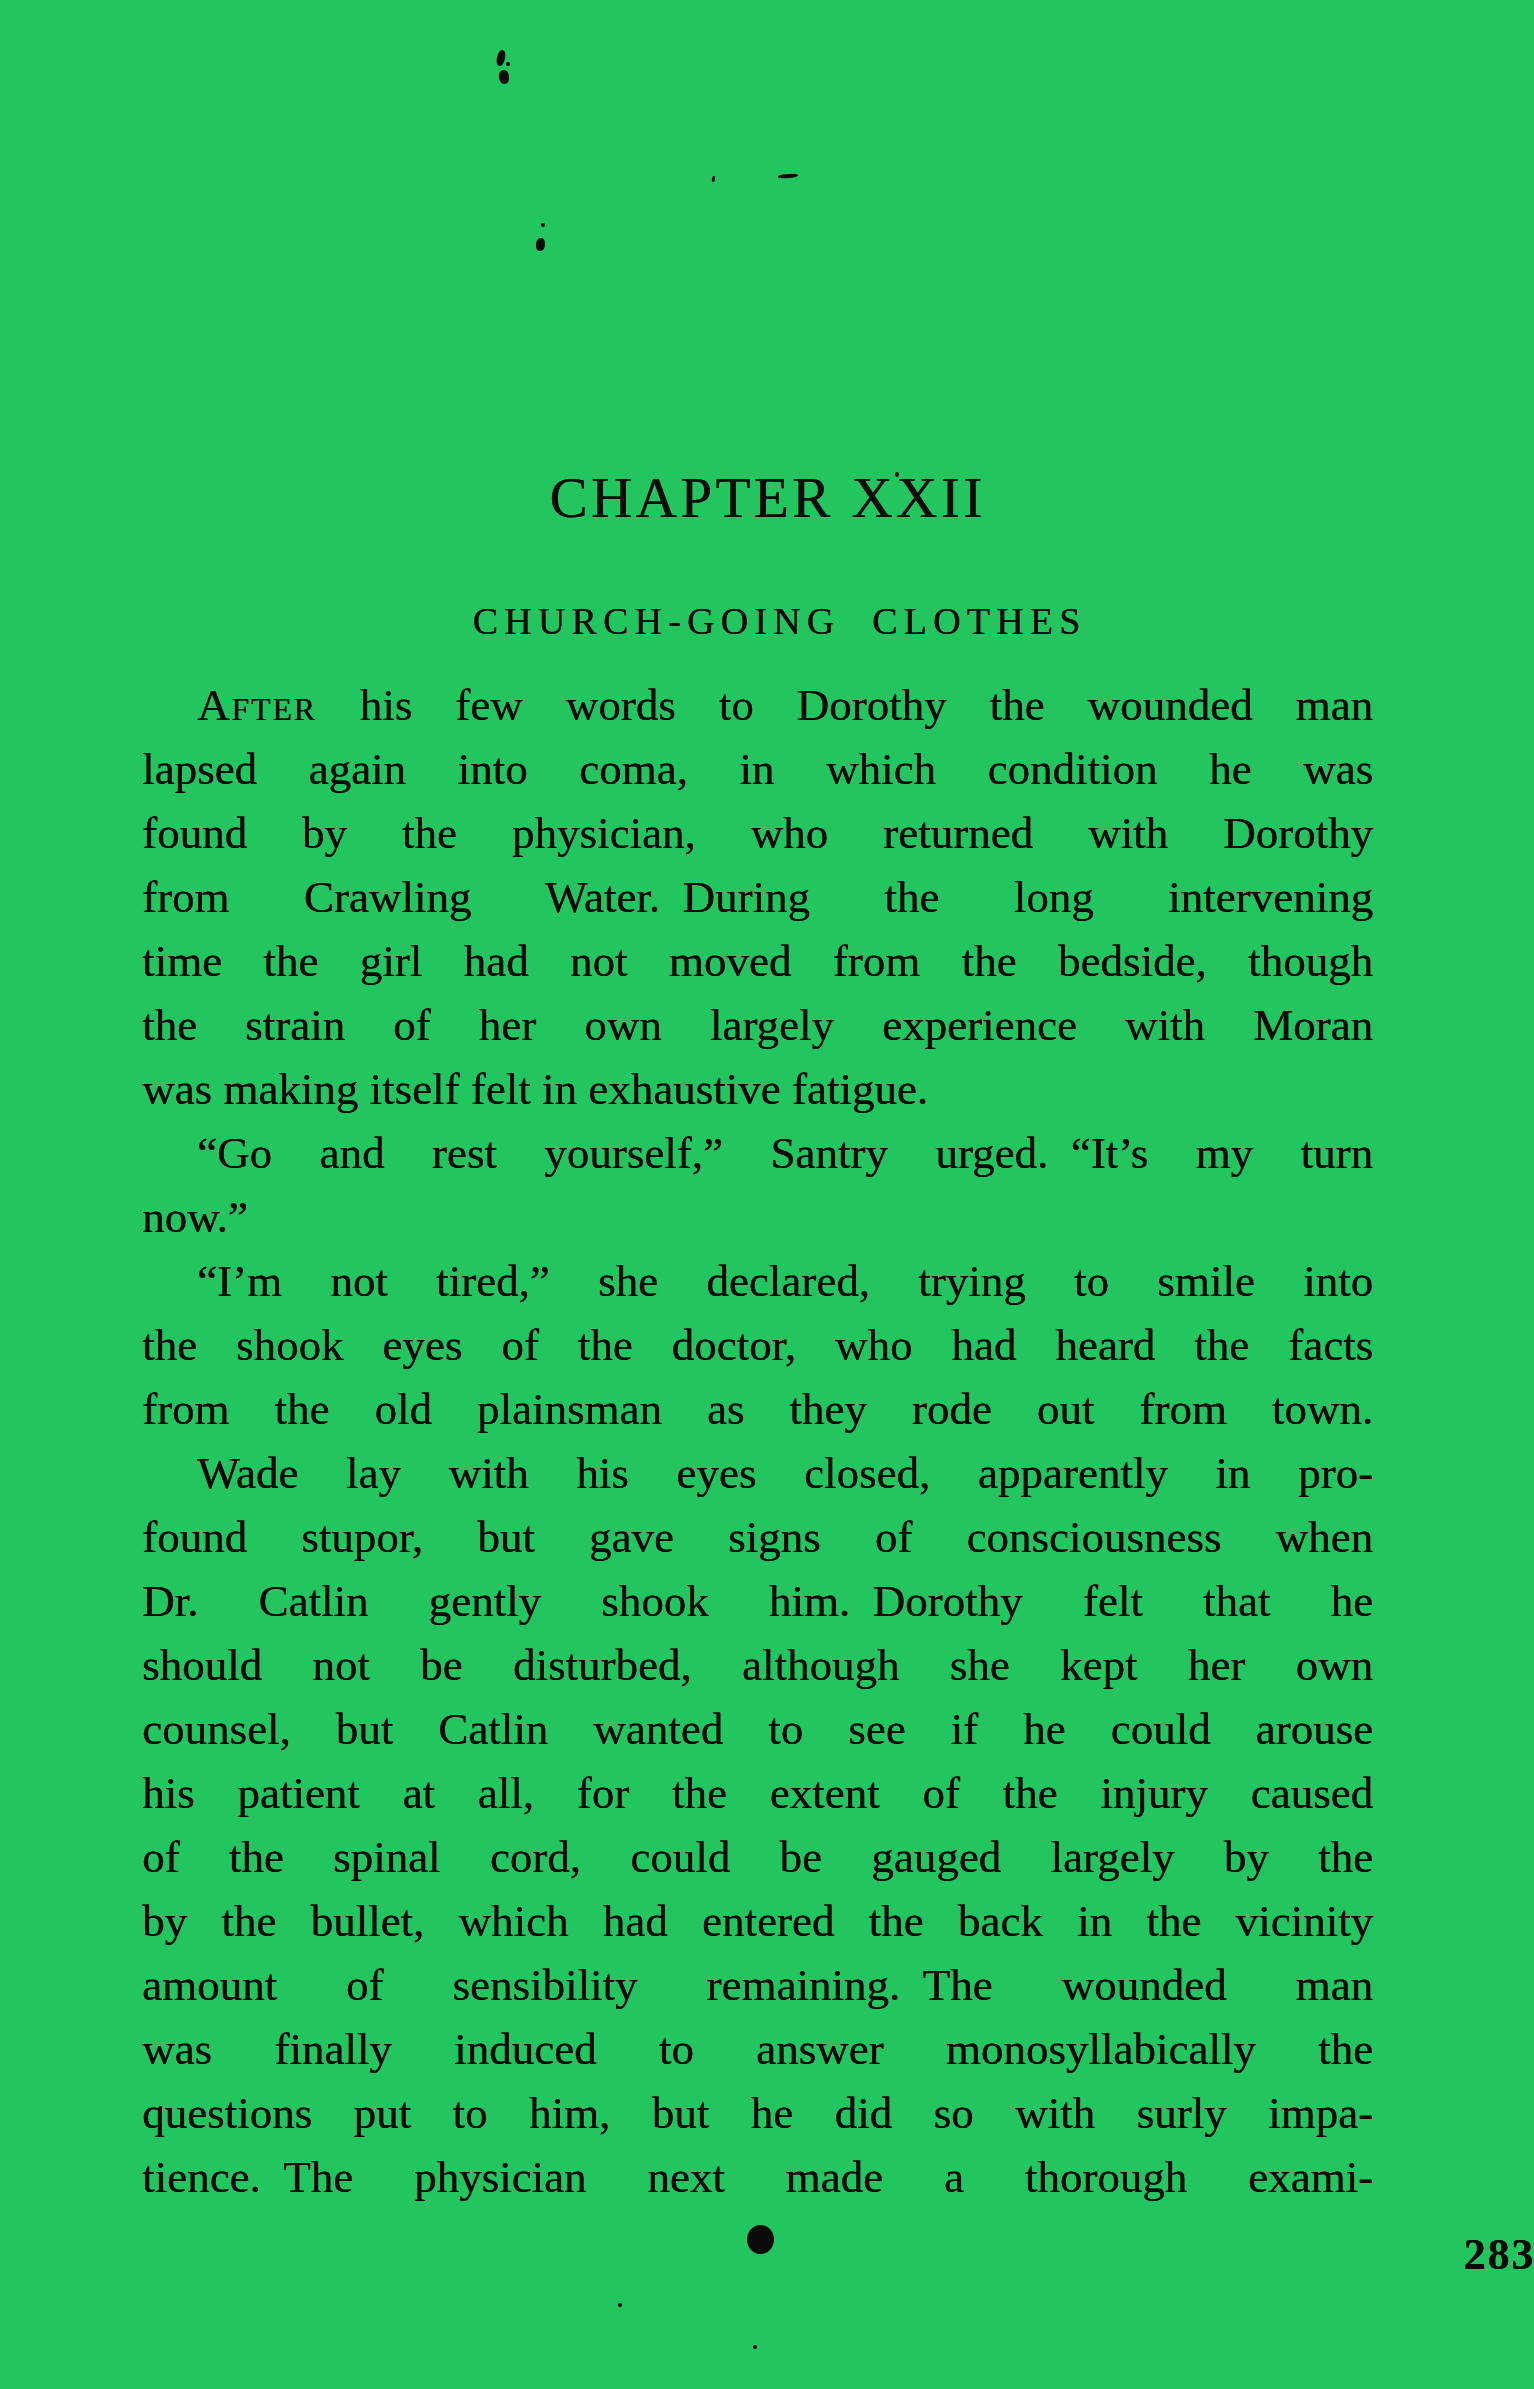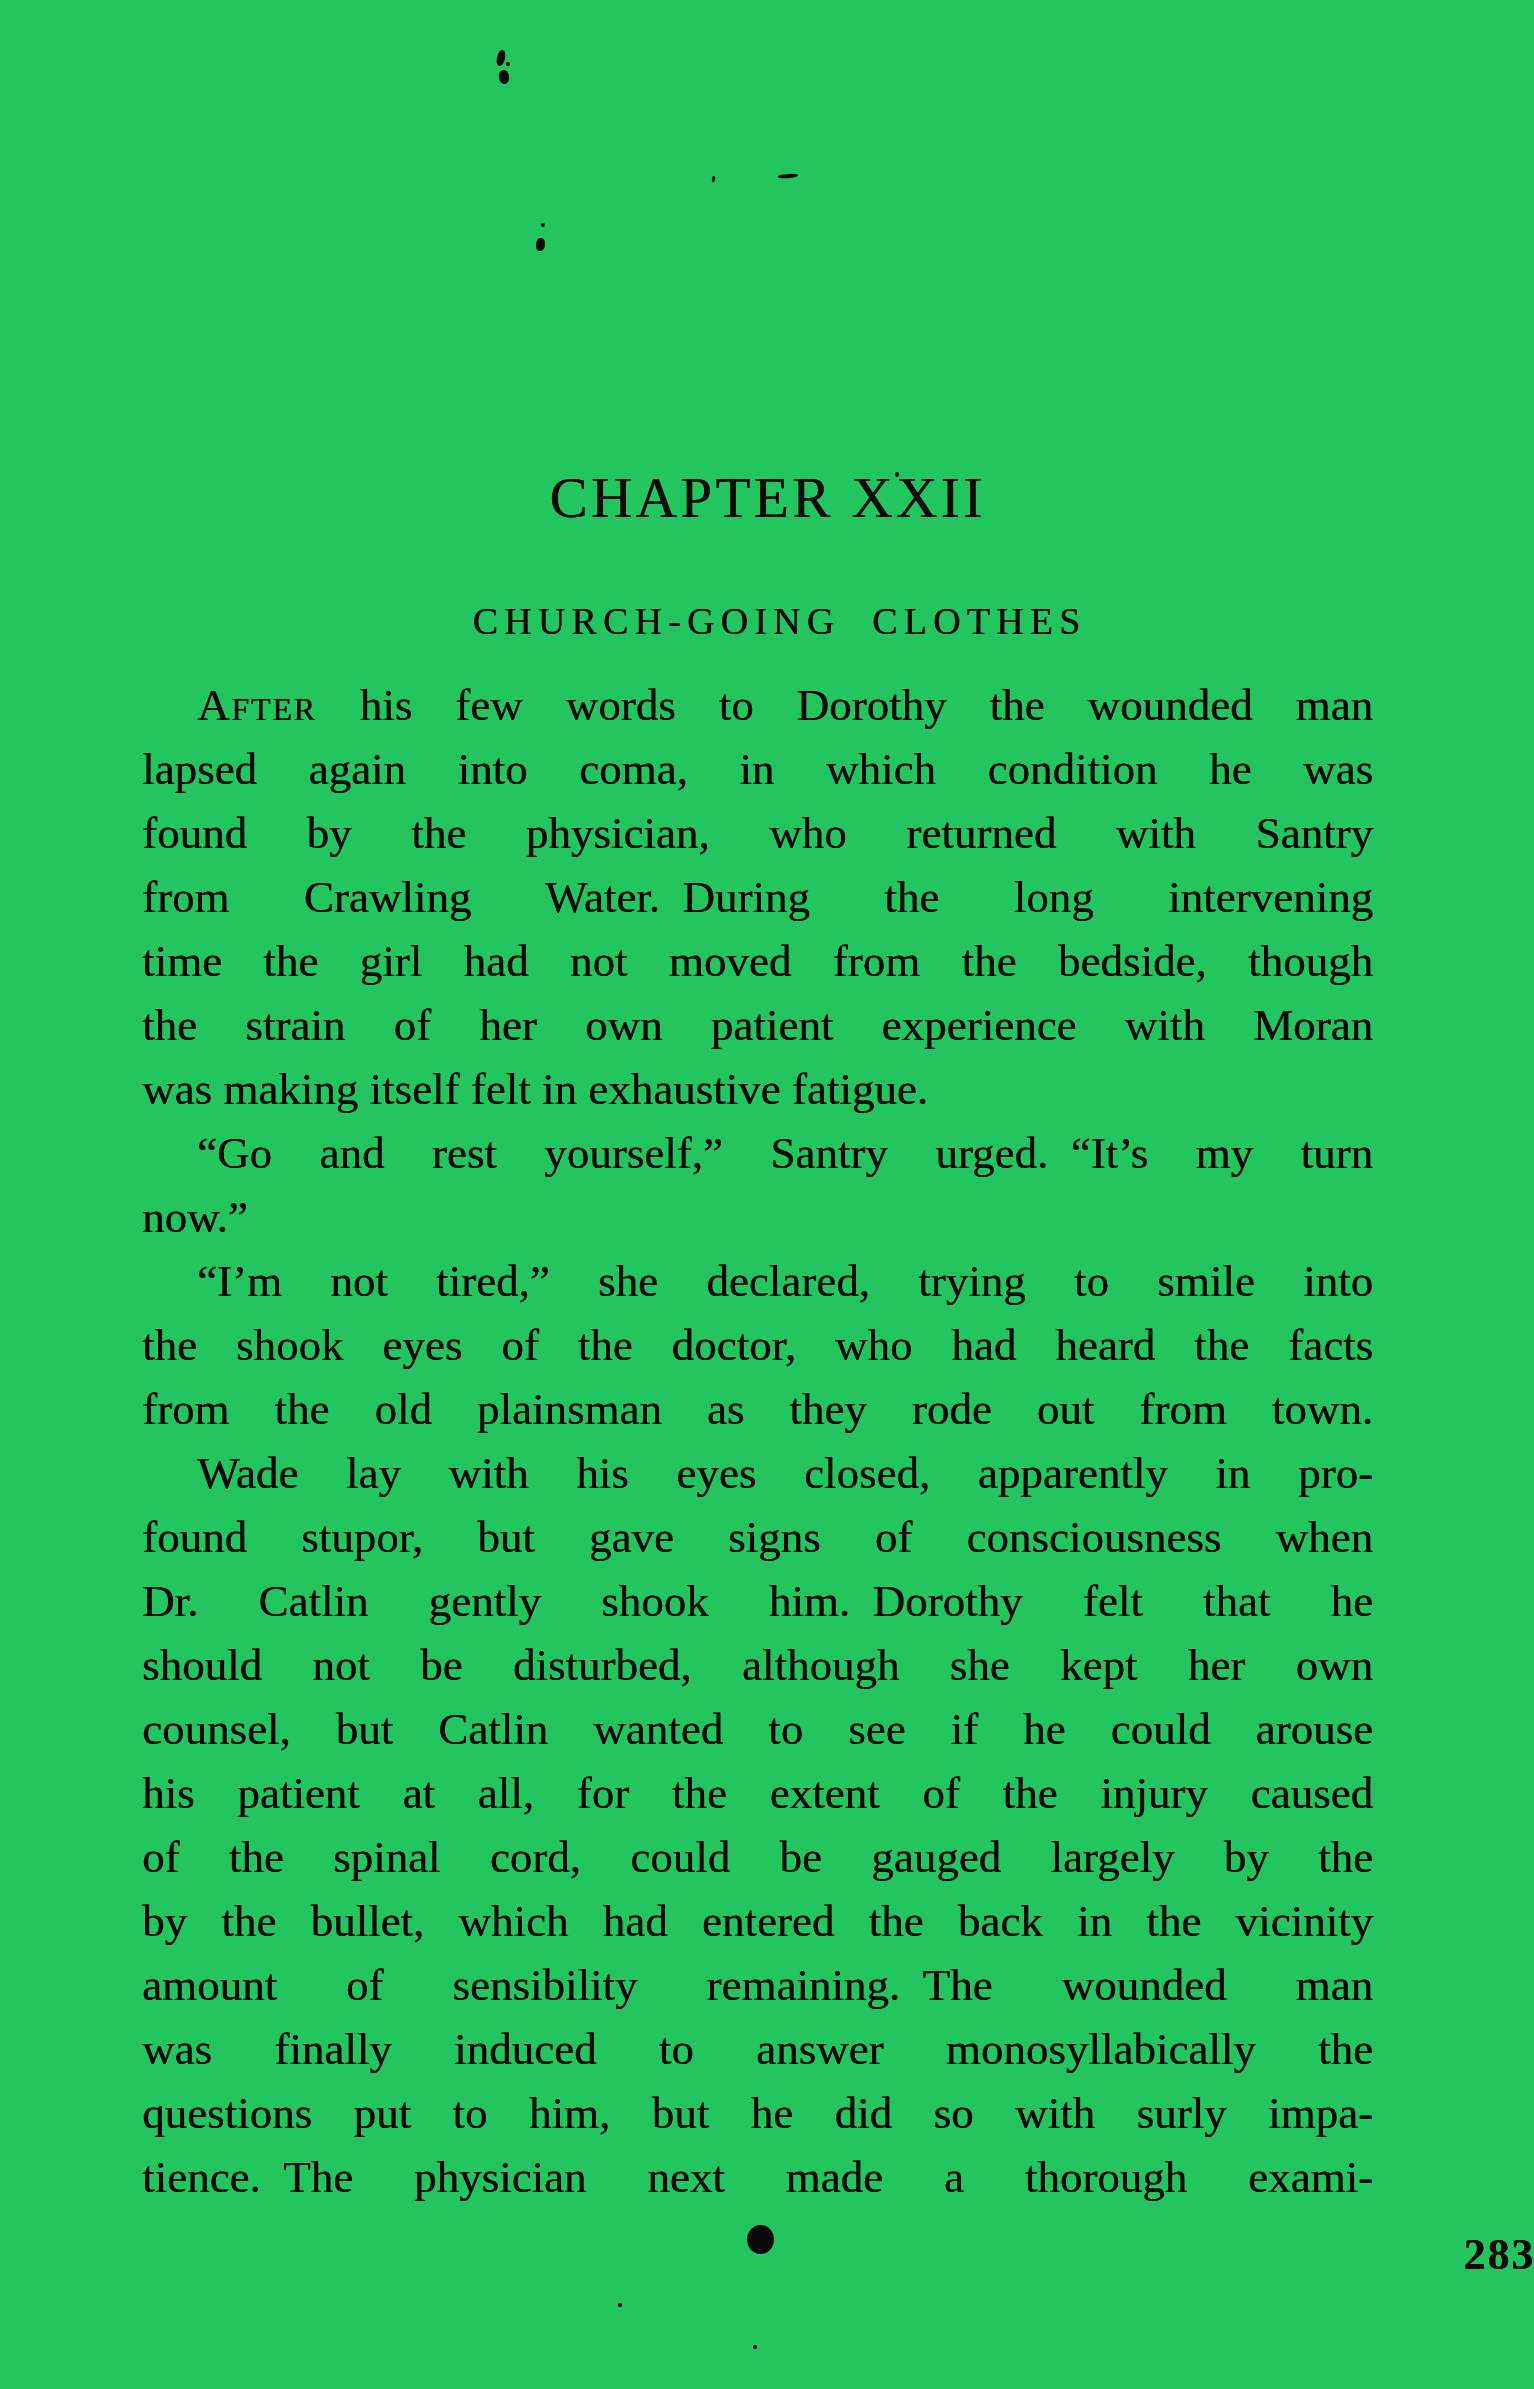--- a/index.html
+++ b/index.html
@@ -71,24 +71,24 @@
 </style>
 </head>
 <body>
 
 <div class="page">
   <h1 class="chapter-title">CHAPTER XXII</h1>
   <h2 class="chapter-subtitle">CHURCH-GOING CLOTHES</h2>
   <div class="body-text" id="body-text">
       <div class="line indent"><span class="lead-sc">After</span> his few words to Dorothy the wounded man</div>
       <div class="line">lapsed again into coma, in which condition he was</div>
-      <div class="line">found by the physician, who returned with Santry</div>
+      <div class="line">found by the physician, who returned with Dorothy</div>
       <div class="line">from Crawling Water. During the long intervening</div>
       <div class="line">time the girl had not moved from the bedside, though</div>
-      <div class="line">the strain of her own patient experience with Moran</div>
+      <div class="line">the strain of her own largely experience with Moran</div>
       <div class="line left-last">was making itself felt in exhaustive fatigue.</div>
       <div class="line indent">“Go and rest yourself,” Santry urged. “It’s my turn</div>
       <div class="line left-last">now.”</div>
       <div class="line indent">“I’m not tired,” she declared, trying to smile into</div>
       <div class="line">the shook eyes of the doctor, who had heard the facts</div>
       <div class="line">from the old plainsman as they rode out from town.</div>
       <div class="line indent">Wade lay with his eyes closed, apparently in pro-</div>
       <div class="line">found stupor, but gave signs of consciousness when</div>
       <div class="line">Dr. Catlin gently shook him. Dorothy felt that he</div>
       <div class="line">should not be disturbed, although she kept her own</div>

